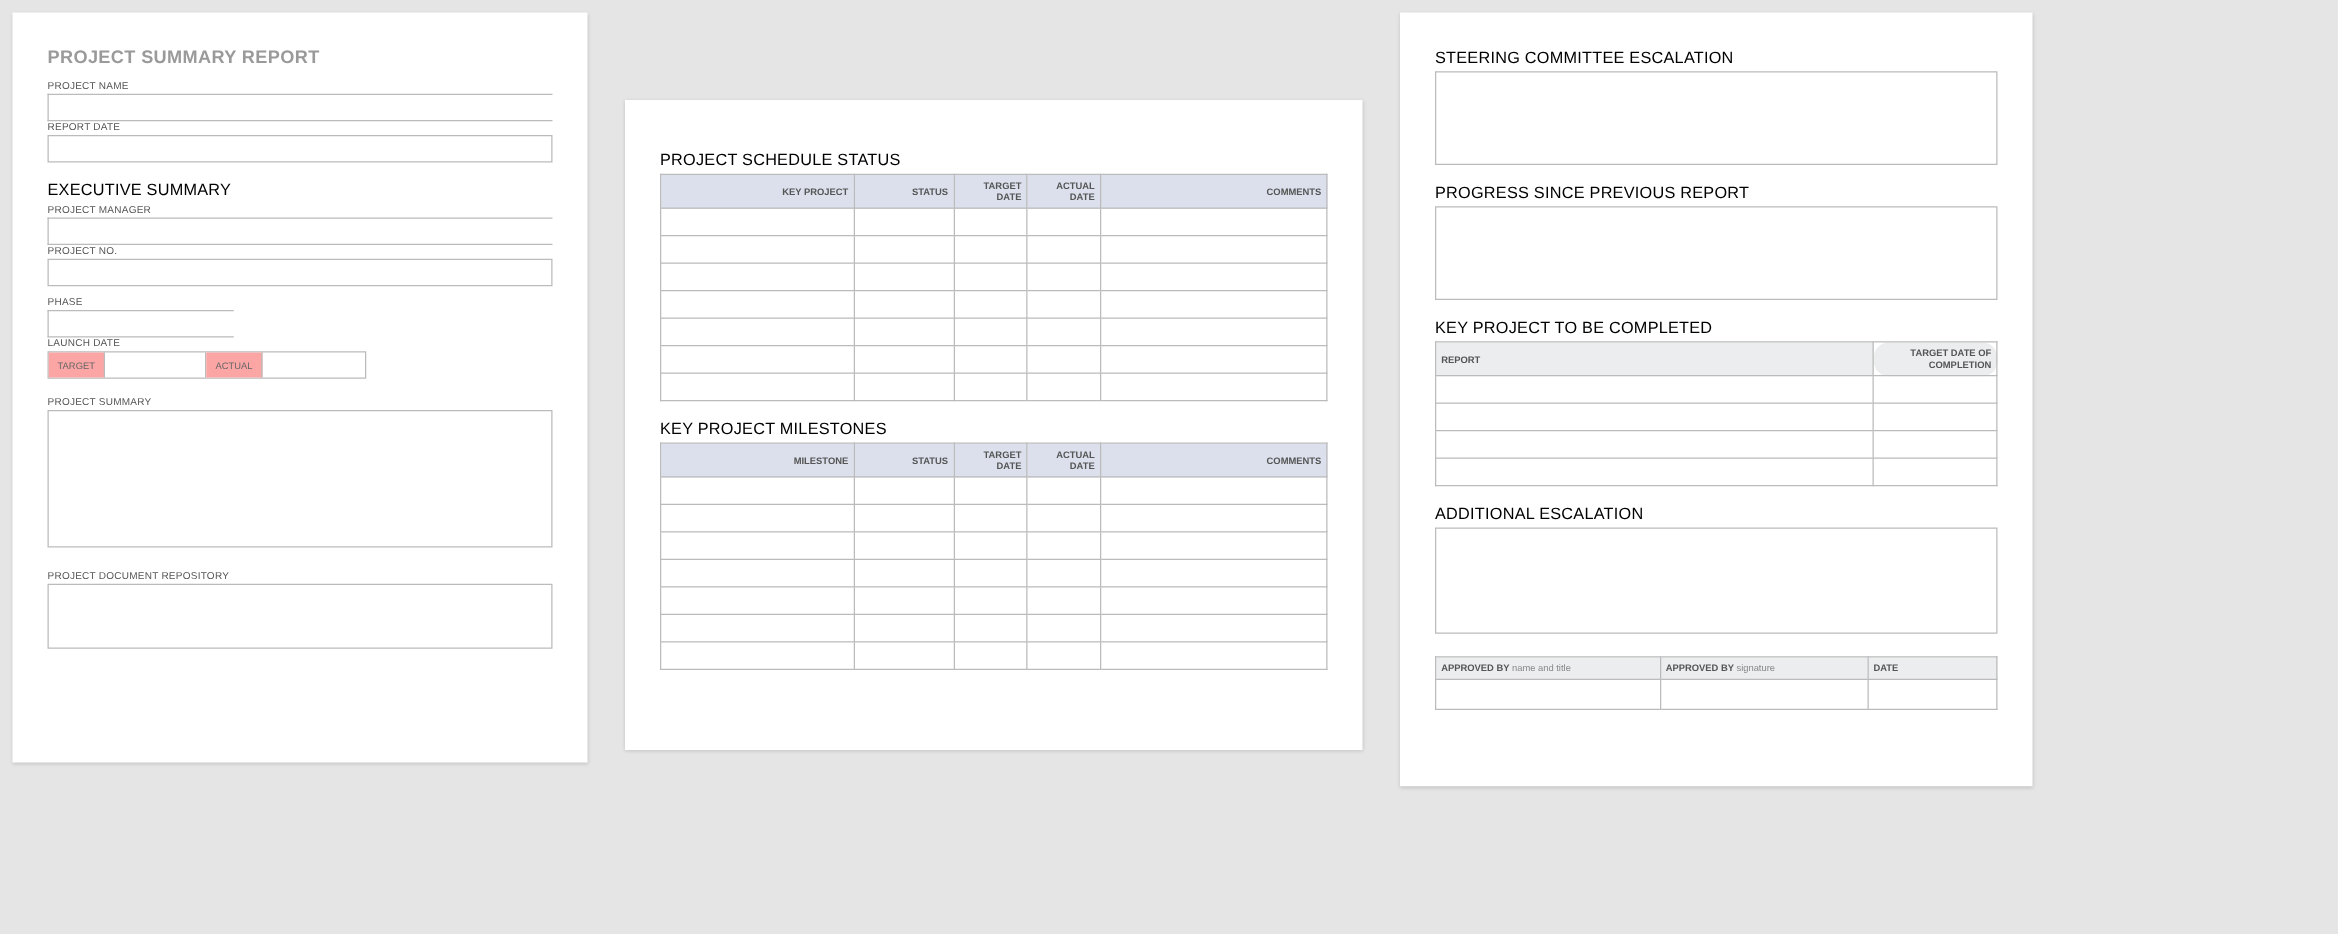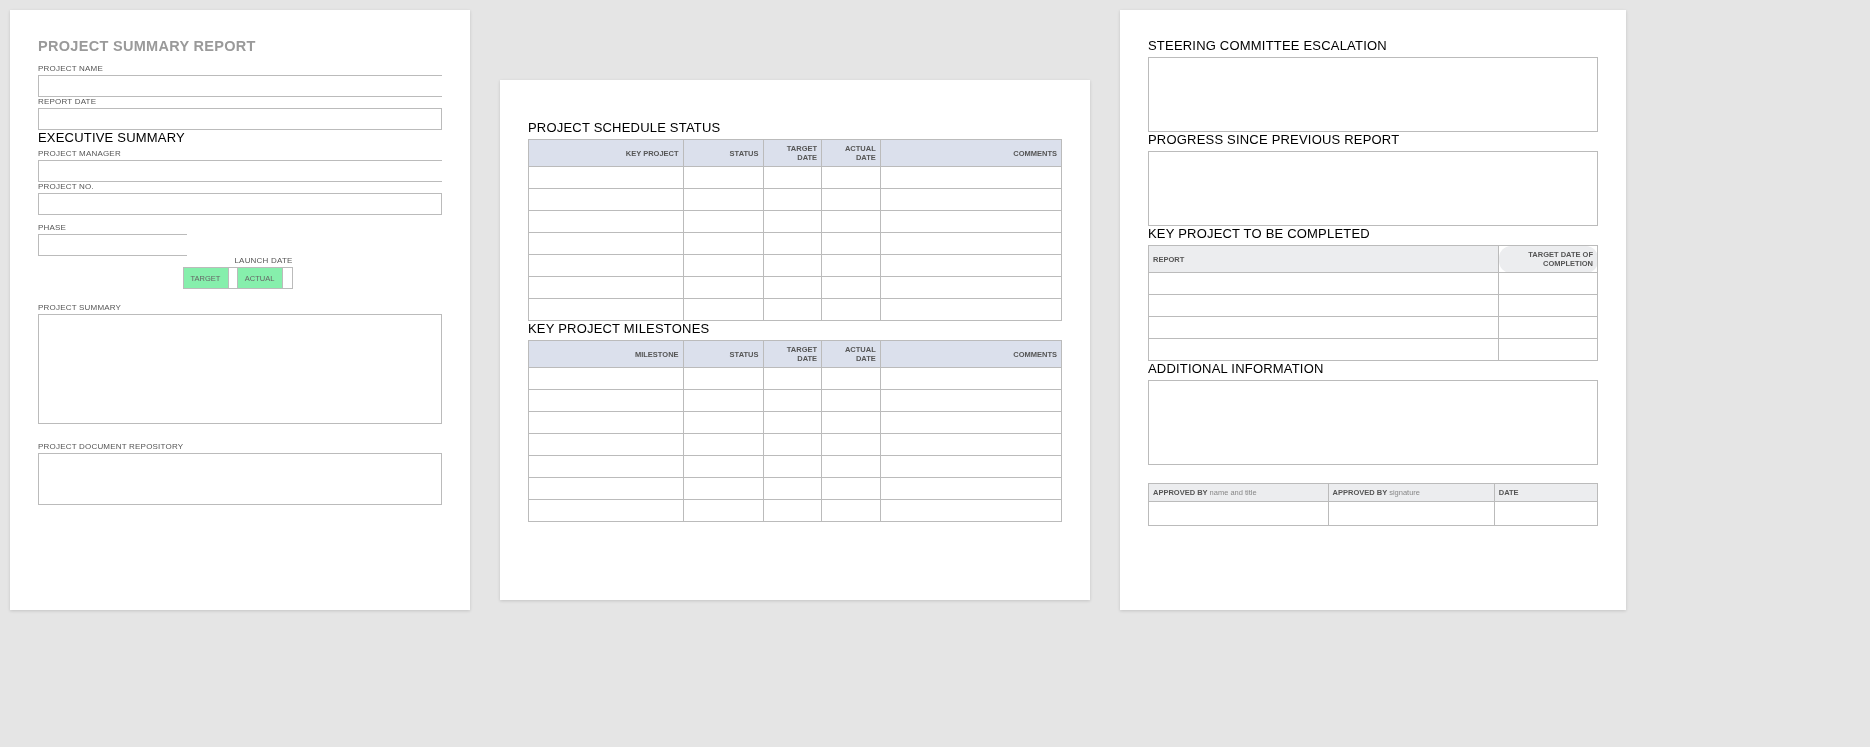--- a/index.html
+++ b/index.html
@@ -25,20 +25,21 @@
     color: #9a9a9a;
     font-weight: 700;
     font-size: 14.5px;
     letter-spacing: 0.3px;
     margin-bottom: 10px;
   }
   .section-title {
     font-size: 13px;
     font-weight: 400;
     letter-spacing: 0.2px;
+    margin-top: 14px;
     margin-bottom: 4px;
   }
   .field-label {
     font-size: 8px;
     font-weight: 400;
     color: #555;
     letter-spacing: 0.2px;
     margin-bottom: 2px;
   }
 
@@ -49,21 +50,21 @@
     background: #fff;
     height: 22px;
   }
   .inputbox.tall { height: 100px; }
   .inputbox.med { height: 50px; }
   .inputbox.big { height: 75px; }
 
   .launch-grid { display: grid; grid-template-columns: 45px 1fr 45px 1fr; border: 1px solid #bbb; height: 22px; }
   .launch-grid > div { border-right: 1px solid #bbb; font-size: 7.5px; display:flex; align-items:center; padding:0 4px; color:#666;}
   .launch-grid > div:last-child { border-right: none; }
-  .launch-grid .lbl { background:#86efac; justify-content:center; }
+  .launch-grid .lbl { background:#fca5a5; justify-content:center; }
 
   table {
     border-collapse: collapse;
     width: 100%;
     margin-top: 4px;
   }
   th, td {
     border: 1px solid #bbb;
     font-size: 7.5px;
     padding: 4px 4px;
@@ -110,21 +111,21 @@
       <div class="field-label">PROJECT NO.</div>
       <div class="inputbox"></div>
     </div>
   </div>
 
   <div class="row" style="margin-top:8px;">
     <div class="field" style="width:37%;">
       <div class="field-label">PHASE</div>
       <div class="inputbox" style="border-right:none;"></div>
     </div>
-    <div class="field" style="width:63%;align-items:flex-end;">
+    <div class="field" style="width:63%;">
       <div class="field-label">LAUNCH DATE</div>
       <div class="launch-grid">
         <div class="lbl">TARGET</div>
         <div></div>
         <div class="lbl">ACTUAL</div>
         <div></div>
       </div>
     </div>
   </div>
 
@@ -309,21 +310,21 @@
           <td style="height:16px;"></td>
           <td></td>
         </tr>
     <tr>
           <td style="height:16px;"></td>
           <td></td>
         </tr>
   </tbody>
     </table>
 
-  <div class="section-title">ADDITIONAL INFORMATION</div>
+  <div class="section-title">ADDITIONAL ESCALATION</div>
   <div class="inputbox big" style="height:85px;"></div>
 
   <table class="approval-table kp-table" style="margin-top:18px;">
     <colgroup>
         <col style="width:40%">
         <col style="width:37%">
         <col style="width:23%">
       </colgroup>
     <tbody>
         <tr>

